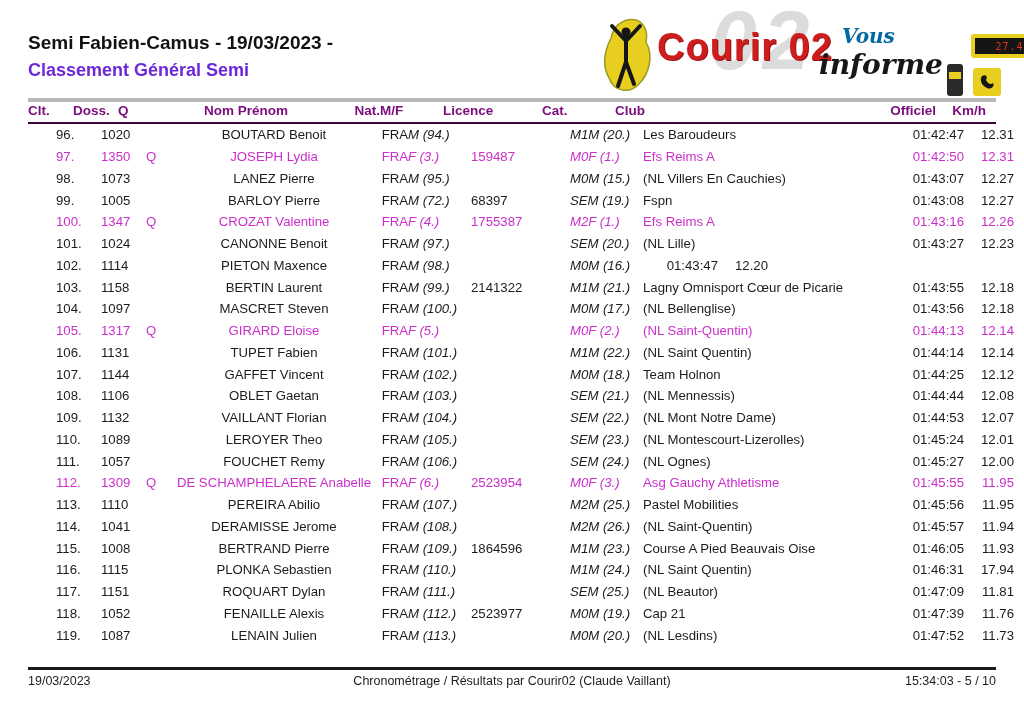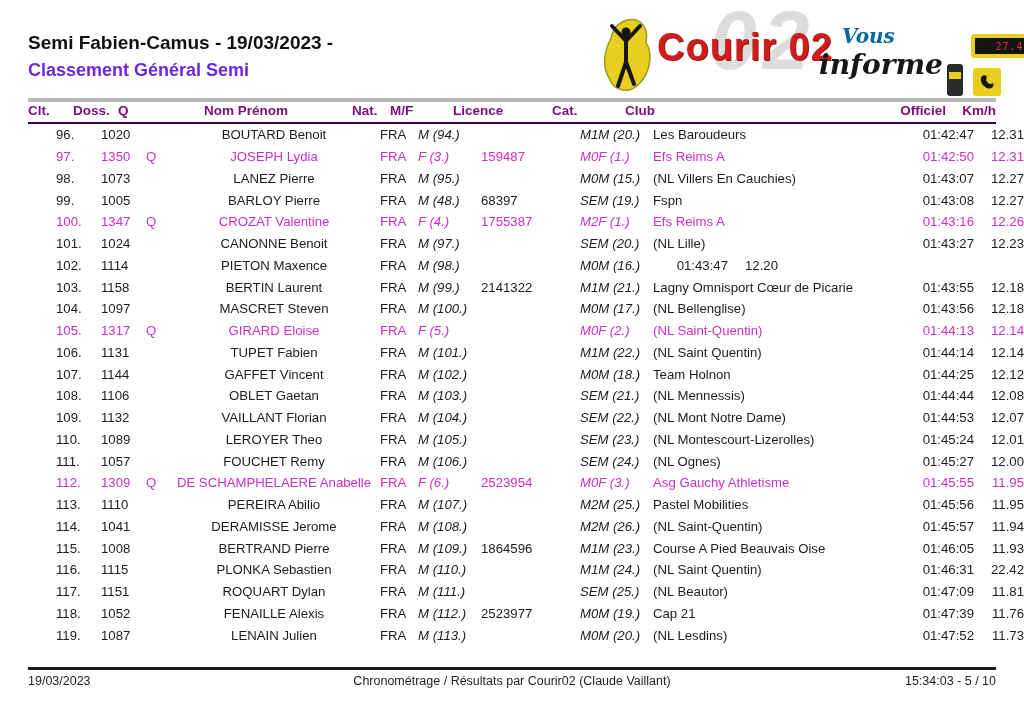--- a/index.html
+++ b/index.html
@@ -39,21 +39,21 @@
   .rule-footer{position:absolute;left:28px;top:667px;width:968px;height:3px;background:#1a1a1a;}
 
   
   #thead{position:absolute;left:28px;top:103px;width:968px;display:flex;
          font-size:13.5px;font-weight:bold;color:#7c0d7c;}
   #rows{position:absolute;left:28px;top:124px;width:968px;}
   .trow{display:flex;height:21.75px;align-items:center;font-size:13.2px;color:#1c1c1c;margin-left:28px;}
   .trow.female, .trow.female .c{color:#cb2fcb;}
   .c{flex:none;white-space:nowrap;overflow:hidden;}
   .clt{width:45px;}  .doss{width:45px;} .q{width:22px;}
-  .nom{width:212px;text-align:center;} .nat{width:38px;}  .mf{width:63px;}
+  .nom{width:212px;text-align:center;} .nat{width:28px;text-align:right;}  .mf{width:63px;}
   .lic{width:99px;}  .cat{width:73px;}  .club{width:246px;}
   .off{width:75px;text-align:right;}    .kmh{width:50px;text-align:right;}
   .it{font-style:italic;}
 
   
   #footer{position:absolute;left:28px;top:674px;width:968px;display:flex;font-size:12.5px;color:#1e1e1e;}
   #footer .f-left{flex:1;text-align:left;}
   #footer .f-center{flex:2;text-align:center;}
   #footer .f-right{flex:1;text-align:right;}
 </style>
@@ -144,21 +144,21 @@
       <span class="c club">(NL Villers En Cauchies)</span>
       <span class="c off">01:43:07</span>
       <span class="c kmh">12.27</span>
     </div>
       <div class="trow">
       <span class="c clt">99.</span>
       <span class="c doss">1005</span>
       <span class="c q"></span>
       <span class="c nom">BARLOY Pierre</span>
       <span class="c nat">FRA</span>
-      <span class="c mf it">M (48.)</span>
+      <span class="c mf it">M (72.)</span>
       <span class="c lic">68397</span>
       <span class="c cat it">SEM (19.)</span>
       <span class="c club">Fspn</span>
       <span class="c off">01:43:08</span>
       <span class="c kmh">12.27</span>
     </div>
       <div class="trow female">
       <span class="c clt">100.</span>
       <span class="c doss">1347</span>
       <span class="c q">Q</span>
@@ -369,21 +369,21 @@
       <span class="c clt">116.</span>
       <span class="c doss">1115</span>
       <span class="c q"></span>
       <span class="c nom">PLONKA Sebastien</span>
       <span class="c nat">FRA</span>
       <span class="c mf it">M (110.)</span>
       <span class="c lic"></span>
       <span class="c cat it">M1M (24.)</span>
       <span class="c club">(NL Saint Quentin)</span>
       <span class="c off">01:46:31</span>
-      <span class="c kmh">22.42</span>
+      <span class="c kmh">17.94</span>
     </div>
       <div class="trow">
       <span class="c clt">117.</span>
       <span class="c doss">1151</span>
       <span class="c q"></span>
       <span class="c nom">ROQUART Dylan</span>
       <span class="c nat">FRA</span>
       <span class="c mf it">M (111.)</span>
       <span class="c lic"></span>
       <span class="c cat it">SEM (25.)</span>

